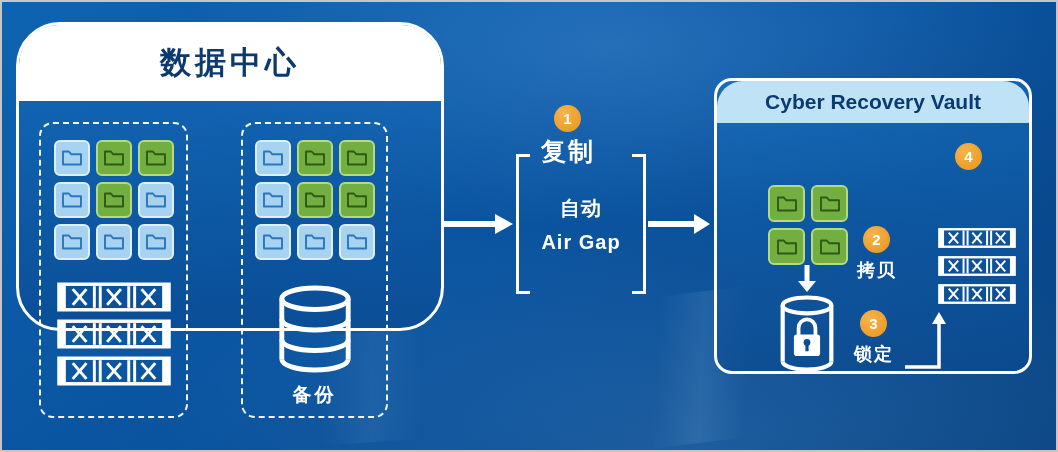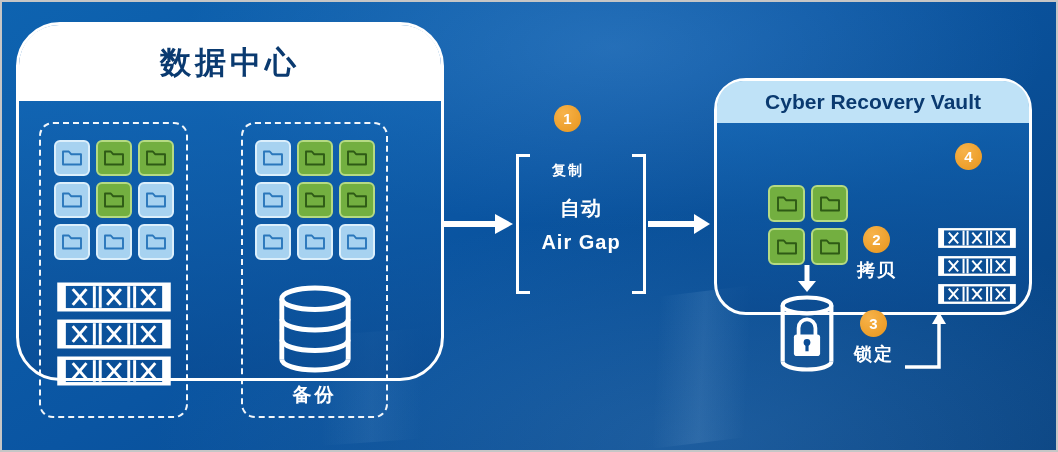--- a/index.html
+++ b/index.html
@@ -17,21 +17,21 @@
   .streak { position:absolute; pointer-events:none; }
   .streak.s1 { left:420px; top:290px; width:560px; height:150px; transform:rotate(-7deg);
     background:linear-gradient(100deg, transparent 42%, rgba(190,225,255,.10) 50%, transparent 58%); }
   .streak.s2 { left:120px; top:330px; width:500px; height:110px; transform:rotate(-4deg);
     background:linear-gradient(95deg, transparent 40%, rgba(190,225,255,.07) 50%, transparent 60%); }
 
   .panel { position:absolute; border:3px solid #fff;
     background:linear-gradient(180deg, rgba(23,112,193,.60), rgba(9,72,142,.60)); }
 
   
-  .dc { left:14px; top:20px; width:428px; height:359px; border-radius:44px; }
+  .dc { left:14px; top:20px; width:428px; height:309px; border-radius:44px; }
   .dc-header { height:76px; background:#fff; border-radius:40px 40px 0 0;
     display:flex; align-items:center; justify-content:center;
     color:#0a3a70; font-size:31px; font-weight:bold; letter-spacing:4px; }
   .dc-body { position:absolute; left:0; right:0; top:76px; bottom:0; }
 
   .group { position:absolute; top:21px; height:296px;
     border:2px dashed rgba(255,255,255,.95); border-radius:14px; }
   .group.prod { left:20px; width:149px; }
   .group.bak  { left:222px; width:147px; }
 
@@ -64,32 +64,32 @@
   .arrow.a2 { left:646px; top:209px; width:62px; height:26px; }
 
   .badge { position:absolute; width:27px; height:27px; border-radius:50%;
     background:radial-gradient(circle at 35% 30%, #f7b34a, #e8951c);
     color:#fff; font-size:15px; font-weight:bold;
     display:flex; align-items:center; justify-content:center; }
   .badge.b1 { left:552px; top:103px; }
 
   .step-label { position:absolute; text-align:center; color:#fff;
     font-size:18px; font-weight:bold; letter-spacing:2px; }
-  .step-label.l1 { left:526px; top:160px; width:80px; font-size:14px; }
+  .step-label.l1 { left:526px; top:133px; width:80px; font-size:25px; }
 
   .bracket-wrap { position:absolute; left:514px; top:152px; width:130px; height:140px; }
   .bracket { position:absolute; top:0; width:14px; height:140px; }
   .bracket.bl { left:0;  border-left:3px solid #fff;  border-top:3px solid #fff; border-bottom:3px solid #fff; }
   .bracket.br { right:0; border-right:3px solid #fff; border-top:3px solid #fff; border-bottom:3px solid #fff; }
   .airgap-text { position:absolute; inset:6px; display:flex; flex-direction:column;
     align-items:center; justify-content:center; gap:9px;
     color:#fff; font-size:20px; font-weight:bold; letter-spacing:1px; }
 
   
-  .vault { left:712px; top:76px; width:318px; height:237px; border-radius:32px; }
+  .vault { left:712px; top:76px; width:318px; height:296px; border-radius:18px; }
   .vault-header { height:42px; background:#bfe2f7; border-radius:26px 26px 0 0;
     display:flex; align-items:center; justify-content:center;
     color:#0a3a70; font-size:21px; font-weight:bold; }
 
   .vault-grid { position:absolute; left:51px; top:104px; }
   .down-arrow { position:absolute; left:81px; top:184px; width:18px; height:27px; }
   .locked-db { position:absolute; left:61px; top:213px; width:58px; height:79px; }
   .locked-db svg { width:58px; height:79px; display:block; }
 
   .badge.b2 { left:146px; top:145px; }

